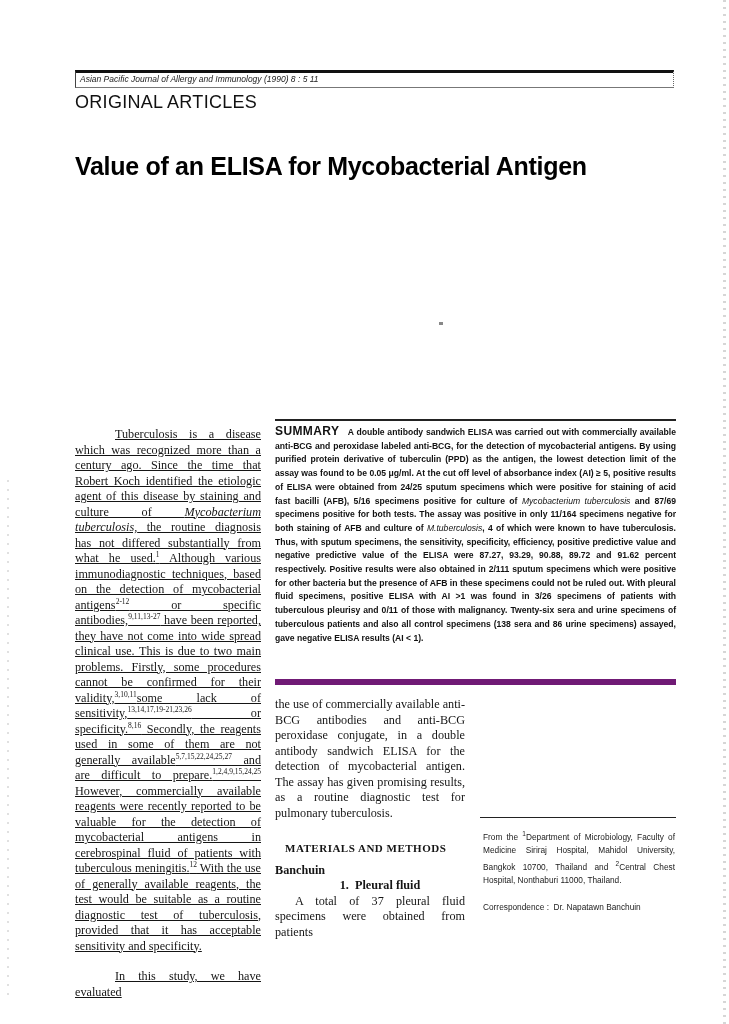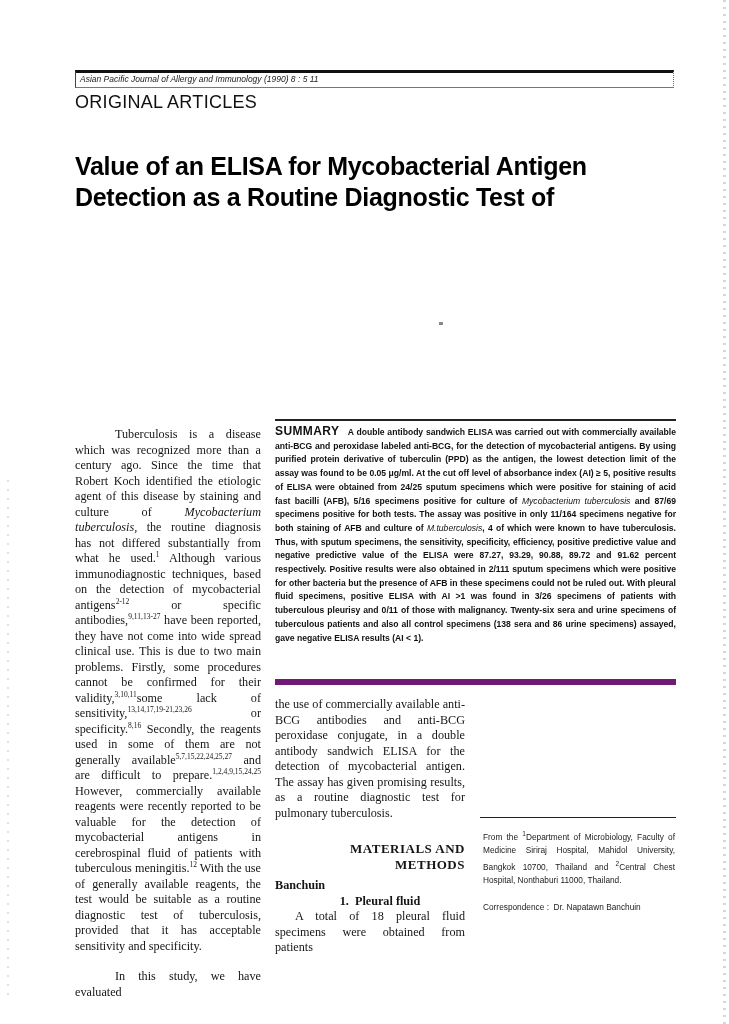--- a/index.html
+++ b/index.html
@@ -19,32 +19,32 @@
 
   .authors { position: absolute; left: 72px; top: 285px; font-family: "Liberation Sans", sans-serif;
     font-weight: bold; font-size: 11px; white-space: nowrap; color: #000; }
   .authors sup { font-size: 9px; }
 
   .col { position: absolute; font-family: "Liberation Serif", serif; font-size: 12.2px; line-height: 15.5px;
     text-align: justify; color: #151515; }
   .col p { margin: 0; }
   .col .indent { text-indent: 40px; }
   .col sup { font-size: 7.5px; line-height: 0; }
-  .col-left { left: 72px; top: 427px; width: 186px; }
+  .col-left { left: 72px; top: 427px; width: 186px; text-decoration: underline; }
   .col-mid { left: 272px; top: 697px; width: 190px; }
   .col-right { left: 477px; top: 697px; width: 196px; }
 
   .summary-box { position: absolute; left: 272px; top: 419px; width: 401px; height: 258px;
     border-top: 2px solid #222; border-bottom: 6px solid #701a75; }
   .summary-text { position: absolute; left: 0; top: 4px; width: 401px; font-family: "Liberation Sans", sans-serif;
     font-weight: bold; font-size: 8.6px; line-height: 13.7px; text-align: justify; color: #111; }
   .summary-head { font-size: 12px; letter-spacing: 0.4px; margin-right: 6px; }
   .it { font-style: italic; font-weight: normal; }
 
-  .heading-mm { font-weight: bold; letter-spacing: 0.5px; text-align: right; margin: 20px 0 6px 10px !important; font-size: 13px; }
+  .heading-mm { font-weight: bold; letter-spacing: 0.5px; text-align: left; margin: 20px 0 6px 10px !important; font-size: 11px; }
   .heading-spec { font-weight: bold; text-align: left; }
   .heading-pf { font-weight: bold; text-align: center; padding-left: 20px; }
   .gap { height: 15px; }
 
   .affil-rule { position: absolute; left: 477px; top: 817px; width: 196px; border-top: 1.5px solid #222; }
   .affil { position: absolute; left: 480px; top: 827px; width: 192px; font-family: "Liberation Sans", sans-serif;
     font-size: 8.3px; line-height: 13.2px; text-align: justify; color: #222; }
   .affil sup { font-size: 6.5px; }
   .corr { position: absolute; left: 480px; top: 902px; font-family: "Liberation Sans", sans-serif;
     font-size: 8.3px; color: #222; white-space: nowrap; }
@@ -61,21 +61,21 @@
 <div class="page">
 
   <div class="journal-bar">
     <span class="journal-line">Asian Pacific Journal of Allergy and Immunology (1990) 8 : 5 11</span>
   </div>
 
   <div class="section-label">ORIGINAL ARTICLES</div>
 
   <h1 class="title">
     <span>Value of an ELISA for Mycobacterial Antigen</span><br>
-    <span>Detection as a Routine Diagnostic Test of</span><br>
+    <br>
   </h1>
 
 
   <div class="speck"></div>
 
   <div class="summary-box">
     <div class="summary-text">
       <span class="summary-head">SUMMARY</span>
       <span>A double antibody sandwich ELISA was carried out with commercially available anti-BCG and peroxidase labeled anti-BCG, for the detection of mycobacterial antigens. By using purified protein derivative of tuberculin (PPD) as the antigen, the lowest detection limit of the assay was found to be 0.05 μg/ml. At the cut off level of absorbance index (AI) ≥ 5, positive results of ELISA were obtained from 24/25 sputum specimens which were positive for staining of acid fast bacilli (AFB), 5/16 specimens positive for culture of </span><span class="it">Mycobacterium tuberculosis</span><span> and 87/69 specimens positive for both tests. The assay was positive in only 11/164 specimens negative for both staining of AFB and culture of </span><span class="it">M.tuberculosis</span><span>, 4 of which were known to have tuberculosis. Thus, with sputum specimens, the sensitivity, specificity, efficiency, positive predictive value and negative predictive value of the ELISA were 87.27, 93.29, 90.88, 89.72 and 91.62 percent respectively. Positive results were also obtained in 2/111 sputum specimens which were positive for other bacteria but the presence of AFB in these specimens could not be ruled out. With pleural fluid specimens, positive ELISA with AI &gt;1 was found in 3/26 specimens of patients with tuberculous pleurisy and 0/11 of those with malignancy. Twenty-six sera and urine specimens of tuberculous patients and also all control specimens (138 sera and 86 urine specimens) assayed, gave negative ELISA results (AI &lt; 1).</span>
     </div>
@@ -87,21 +87,21 @@
     </p>
     <div class="gap"></div>
     <p class="indent">In this study, we have evaluated</p>
   </div>
 
   <div class="col col-mid">
     <p>the use of commercially available anti-BCG antibodies and anti-BCG peroxidase conjugate, in a double antibody sandwich ELISA for the detection of mycobacterial antigen. The assay has given promising results, as a routine diagnostic test for pulmonary tuberculosis.</p>
     <p class="heading-mm">MATERIALS AND METHODS</p>
     <p class="heading-spec">Banchuin</p>
     <p class="heading-pf" style="white-space:pre">1.  Pleural fluid</p>
-    <p class="indent" style="text-indent:20px">A total of 18 pleural fluid specimens were obtained from patients</p>
+    <p class="indent" style="text-indent:20px">A total of 37 pleural fluid specimens were obtained from patients</p>
   </div>
 
 
   <div class="affil-rule"></div>
   <div class="affil">
     <span>From the </span><sup>1</sup><span>Department of Microbiology, Faculty of Medicine Siriraj Hospital, Mahidol University, Bangkok 10700, Thailand and </span><sup>2</sup><span>Central Chest Hospital, Nonthaburi 11000, Thailand.</span>
   </div>
   <div class="corr" style="white-space:pre">Correspondence :  Dr. Napatawn Banchuin</div>
 
   <div class="scan-edge-right"></div>

